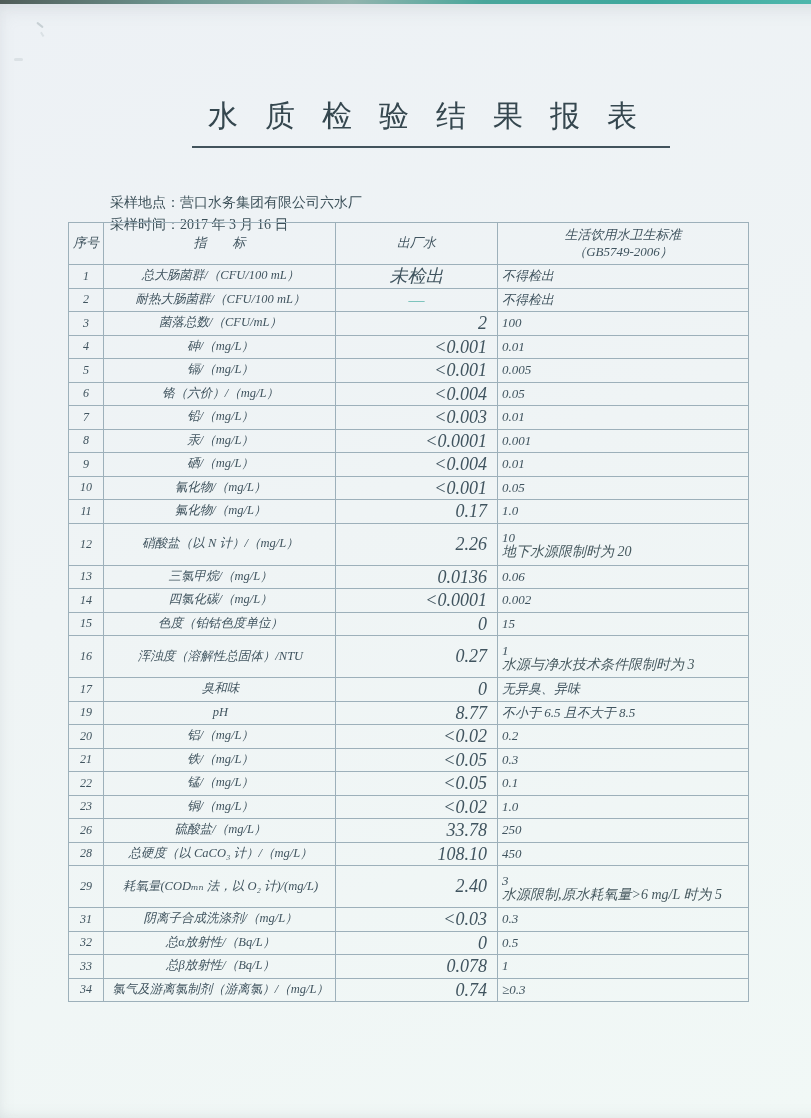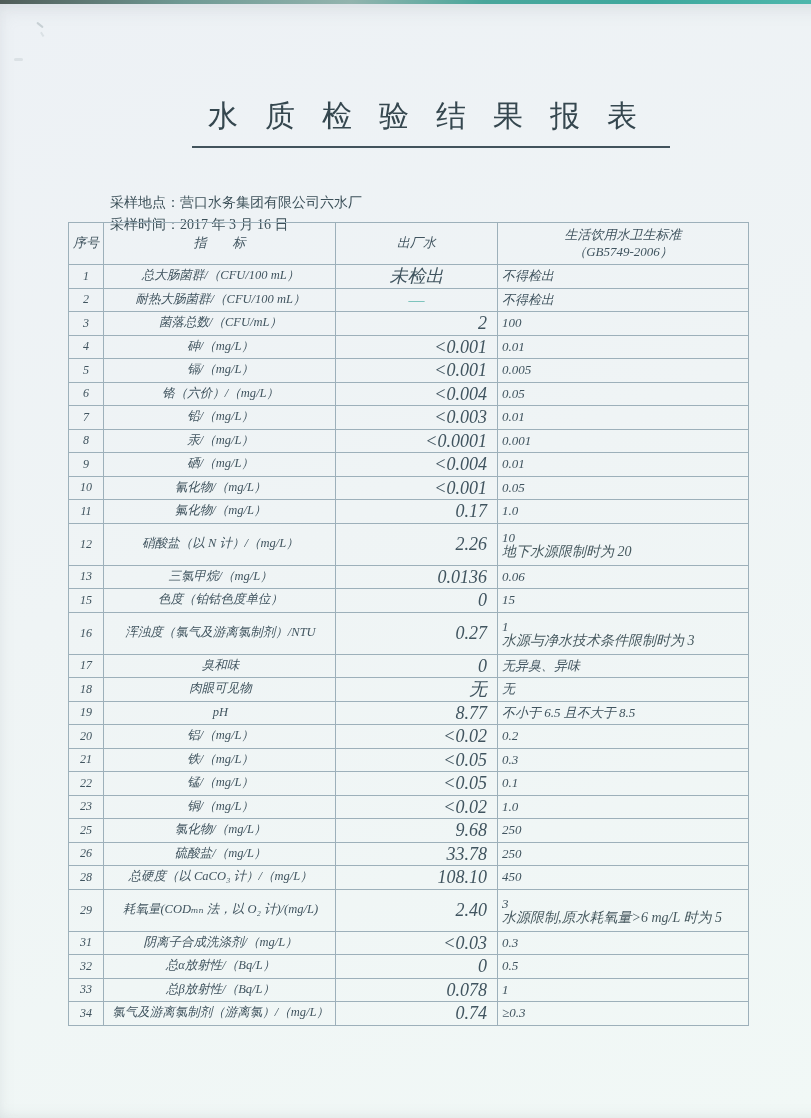--- a/index.html
+++ b/index.html
@@ -172,47 +172,47 @@
             <div class="std2">地下水源限制时为 20</div>
           </td>
         </tr>
         <tr>
           <td class="col-no">13</td>
           <td class="col-name">三氯甲烷/（mg/L）</td>
           <td class="col-value">0.0136</td>
           <td class="col-std">0.06</td>
         </tr>
         <tr>
+          <td class="col-no">14</td>
+          <td class="col-name">四氯化碳/（mg/L）</td>
+          <td class="col-value">&lt;0.0001</td>
+          <td class="col-std">0.002</td>
+        </tr>
+        <tr>
           <td class="col-no">15</td>
           <td class="col-name">色度（铂钴色度单位）</td>
           <td class="col-value">0</td>
           <td class="col-std">15</td>
         </tr>
         <tr class="tall">
           <td class="col-no">16</td>
-          <td class="col-name">浑浊度（氯气及游离氯制剂）/NTU</td>
+          <td class="col-name">浑浊度（溶解性总固体）/NTU</td>
           <td class="col-value">0.27</td>
           <td class="col-std">
             <div class="std1">1</div>
             <div class="std2">水源与净水技术条件限制时为 3</div>
           </td>
         </tr>
         <tr>
           <td class="col-no">17</td>
           <td class="col-name">臭和味</td>
           <td class="col-value">0</td>
           <td class="col-std">无异臭、异味</td>
         </tr>
         <tr>
-          <td class="col-no">18</td>
-          <td class="col-name">肉眼可见物</td>
-          <td class="col-value">无</td>
-          <td class="col-std">无</td>
-        </tr>
-        <tr>
           <td class="col-no">19</td>
           <td class="col-name">pH</td>
           <td class="col-value">8.77</td>
           <td class="col-std">不小于 6.5 且不大于 8.5</td>
         </tr>
         <tr>
           <td class="col-no">20</td>
           <td class="col-name">铝/（mg/L）</td>
           <td class="col-value">&lt;0.02</td>
           <td class="col-std">0.2</td>
@@ -227,26 +227,20 @@
           <td class="col-no">22</td>
           <td class="col-name">锰/（mg/L）</td>
           <td class="col-value">&lt;0.05</td>
           <td class="col-std">0.1</td>
         </tr>
         <tr>
           <td class="col-no">23</td>
           <td class="col-name">铜/（mg/L）</td>
           <td class="col-value">&lt;0.02</td>
           <td class="col-std">1.0</td>
-        </tr>
-        <tr>
-          <td class="col-no">25</td>
-          <td class="col-name">氯化物/（mg/L）</td>
-          <td class="col-value">9.68</td>
-          <td class="col-std">250</td>
         </tr>
         <tr>
           <td class="col-no">26</td>
           <td class="col-name">硫酸盐/（mg/L）</td>
           <td class="col-value">33.78</td>
           <td class="col-std">250</td>
         </tr>
         <tr>
           <td class="col-no">28</td>
           <td class="col-name">总硬度（以 CaCO₃ 计）/（mg/L）</td>

